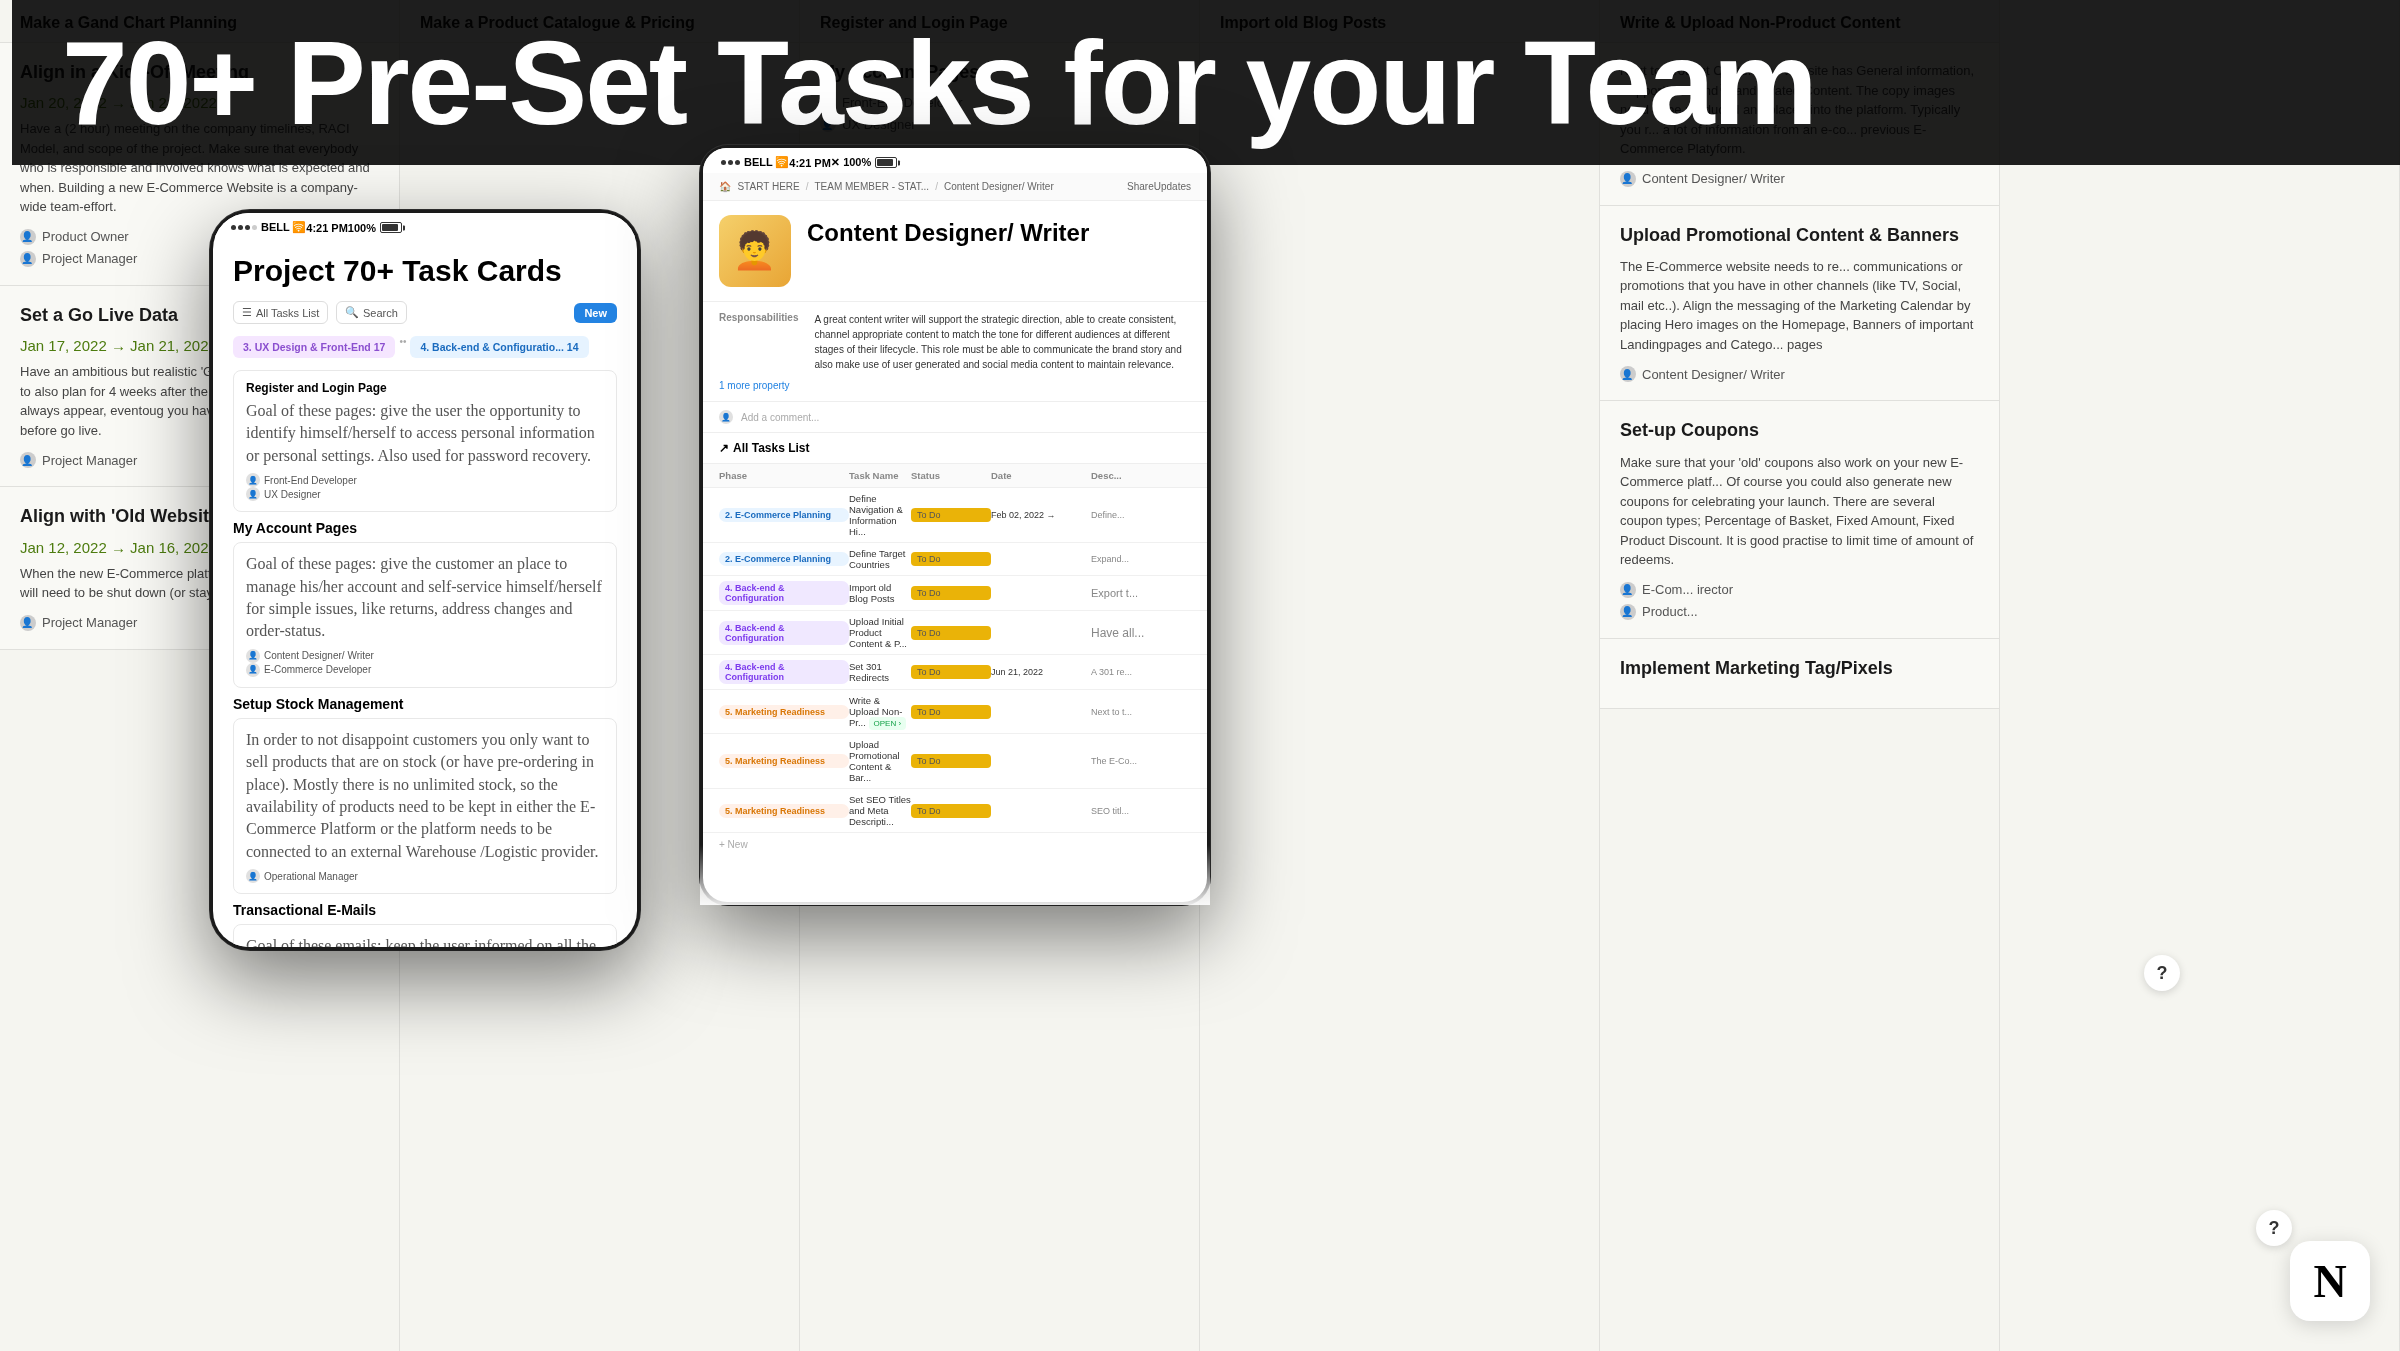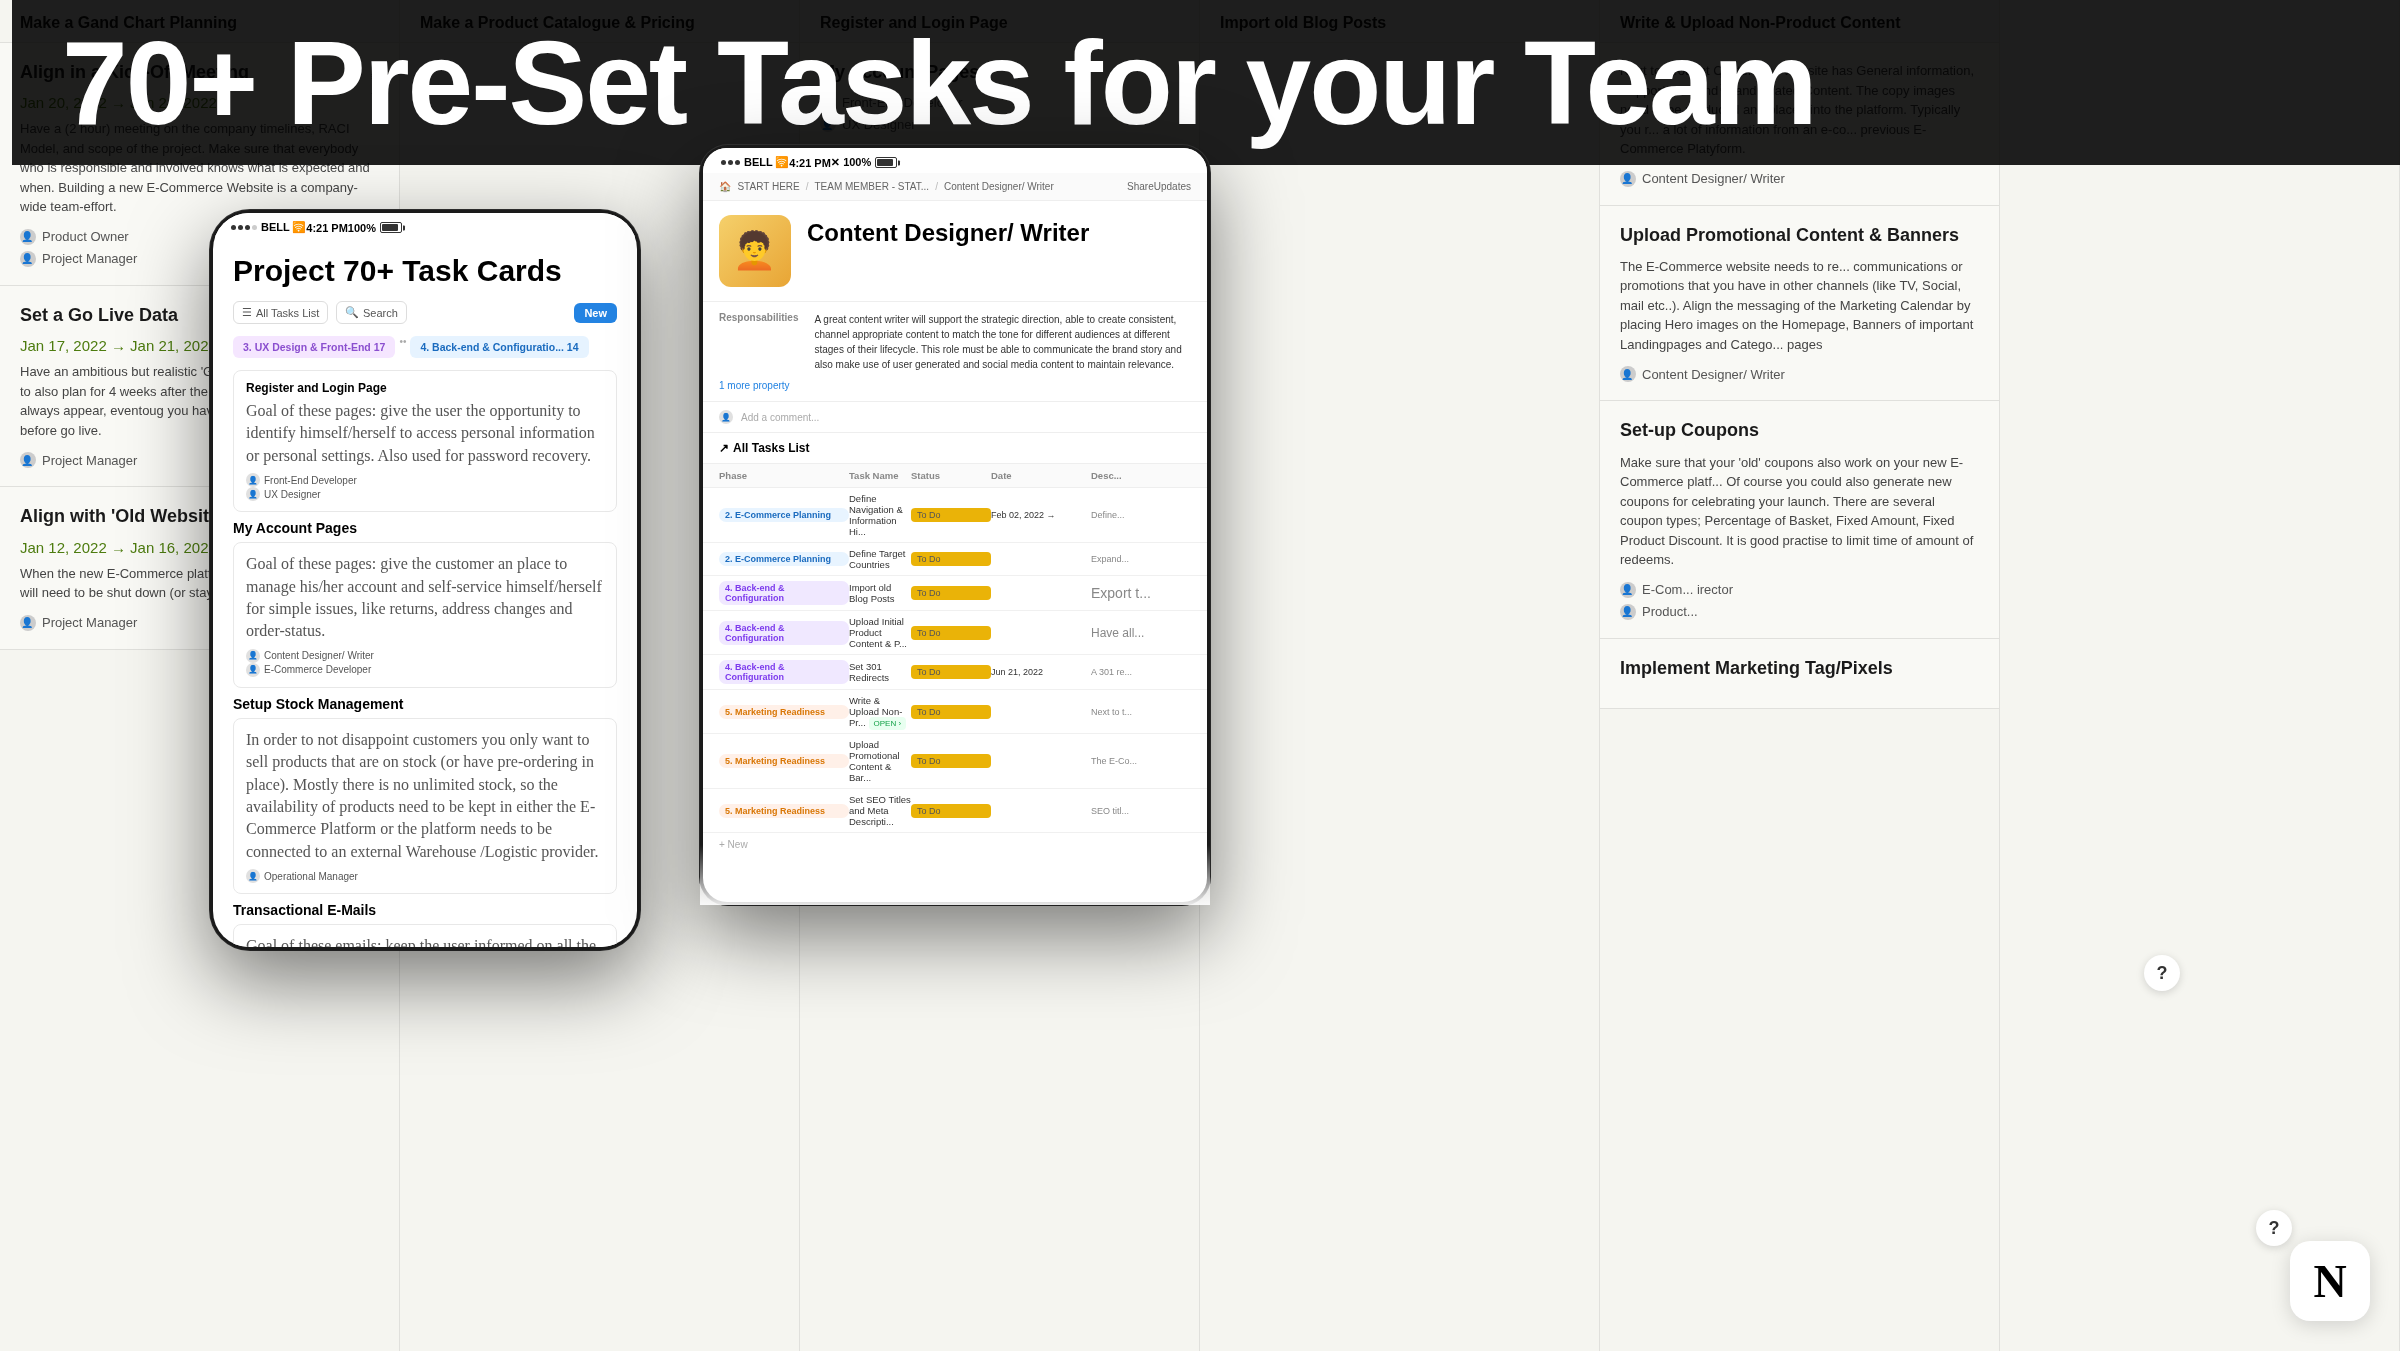--- a/index.html
+++ b/index.html
@@ -761,21 +761,21 @@
         <span>Define Target Countries</span>
         <span class="status-todo">To Do</span>
         <span style="font-size:9px;"></span>
         <span style="font-size:9px;color:#888;">Expand...</span>
       </div>
       <div class="tablet-table-row">
         <span class="phase-badge phase-backend">4. Back-end &amp; Configuration</span>
         <span>Import old Blog Posts</span>
         <span class="status-todo">To Do</span>
         <span style="font-size:9px;"></span>
-        <span style="font-size:14px;color:#888;">Export t...</span>
+        <span style="font-size:11px;color:#888;">Export t...</span>
       </div>
       <div class="tablet-table-row">
         <span class="phase-badge phase-backend">4. Back-end &amp; Configuration</span>
         <span>Upload Initial Product Content &amp; P...</span>
         <span class="status-todo">To Do</span>
         <span style="font-size:9px;"></span>
         <span style="font-size:12px;color:#888;">Have all...</span>
       </div>
       <div class="tablet-table-row">
         <span class="phase-badge phase-backend">4. Back-end &amp; Configuration</span>

